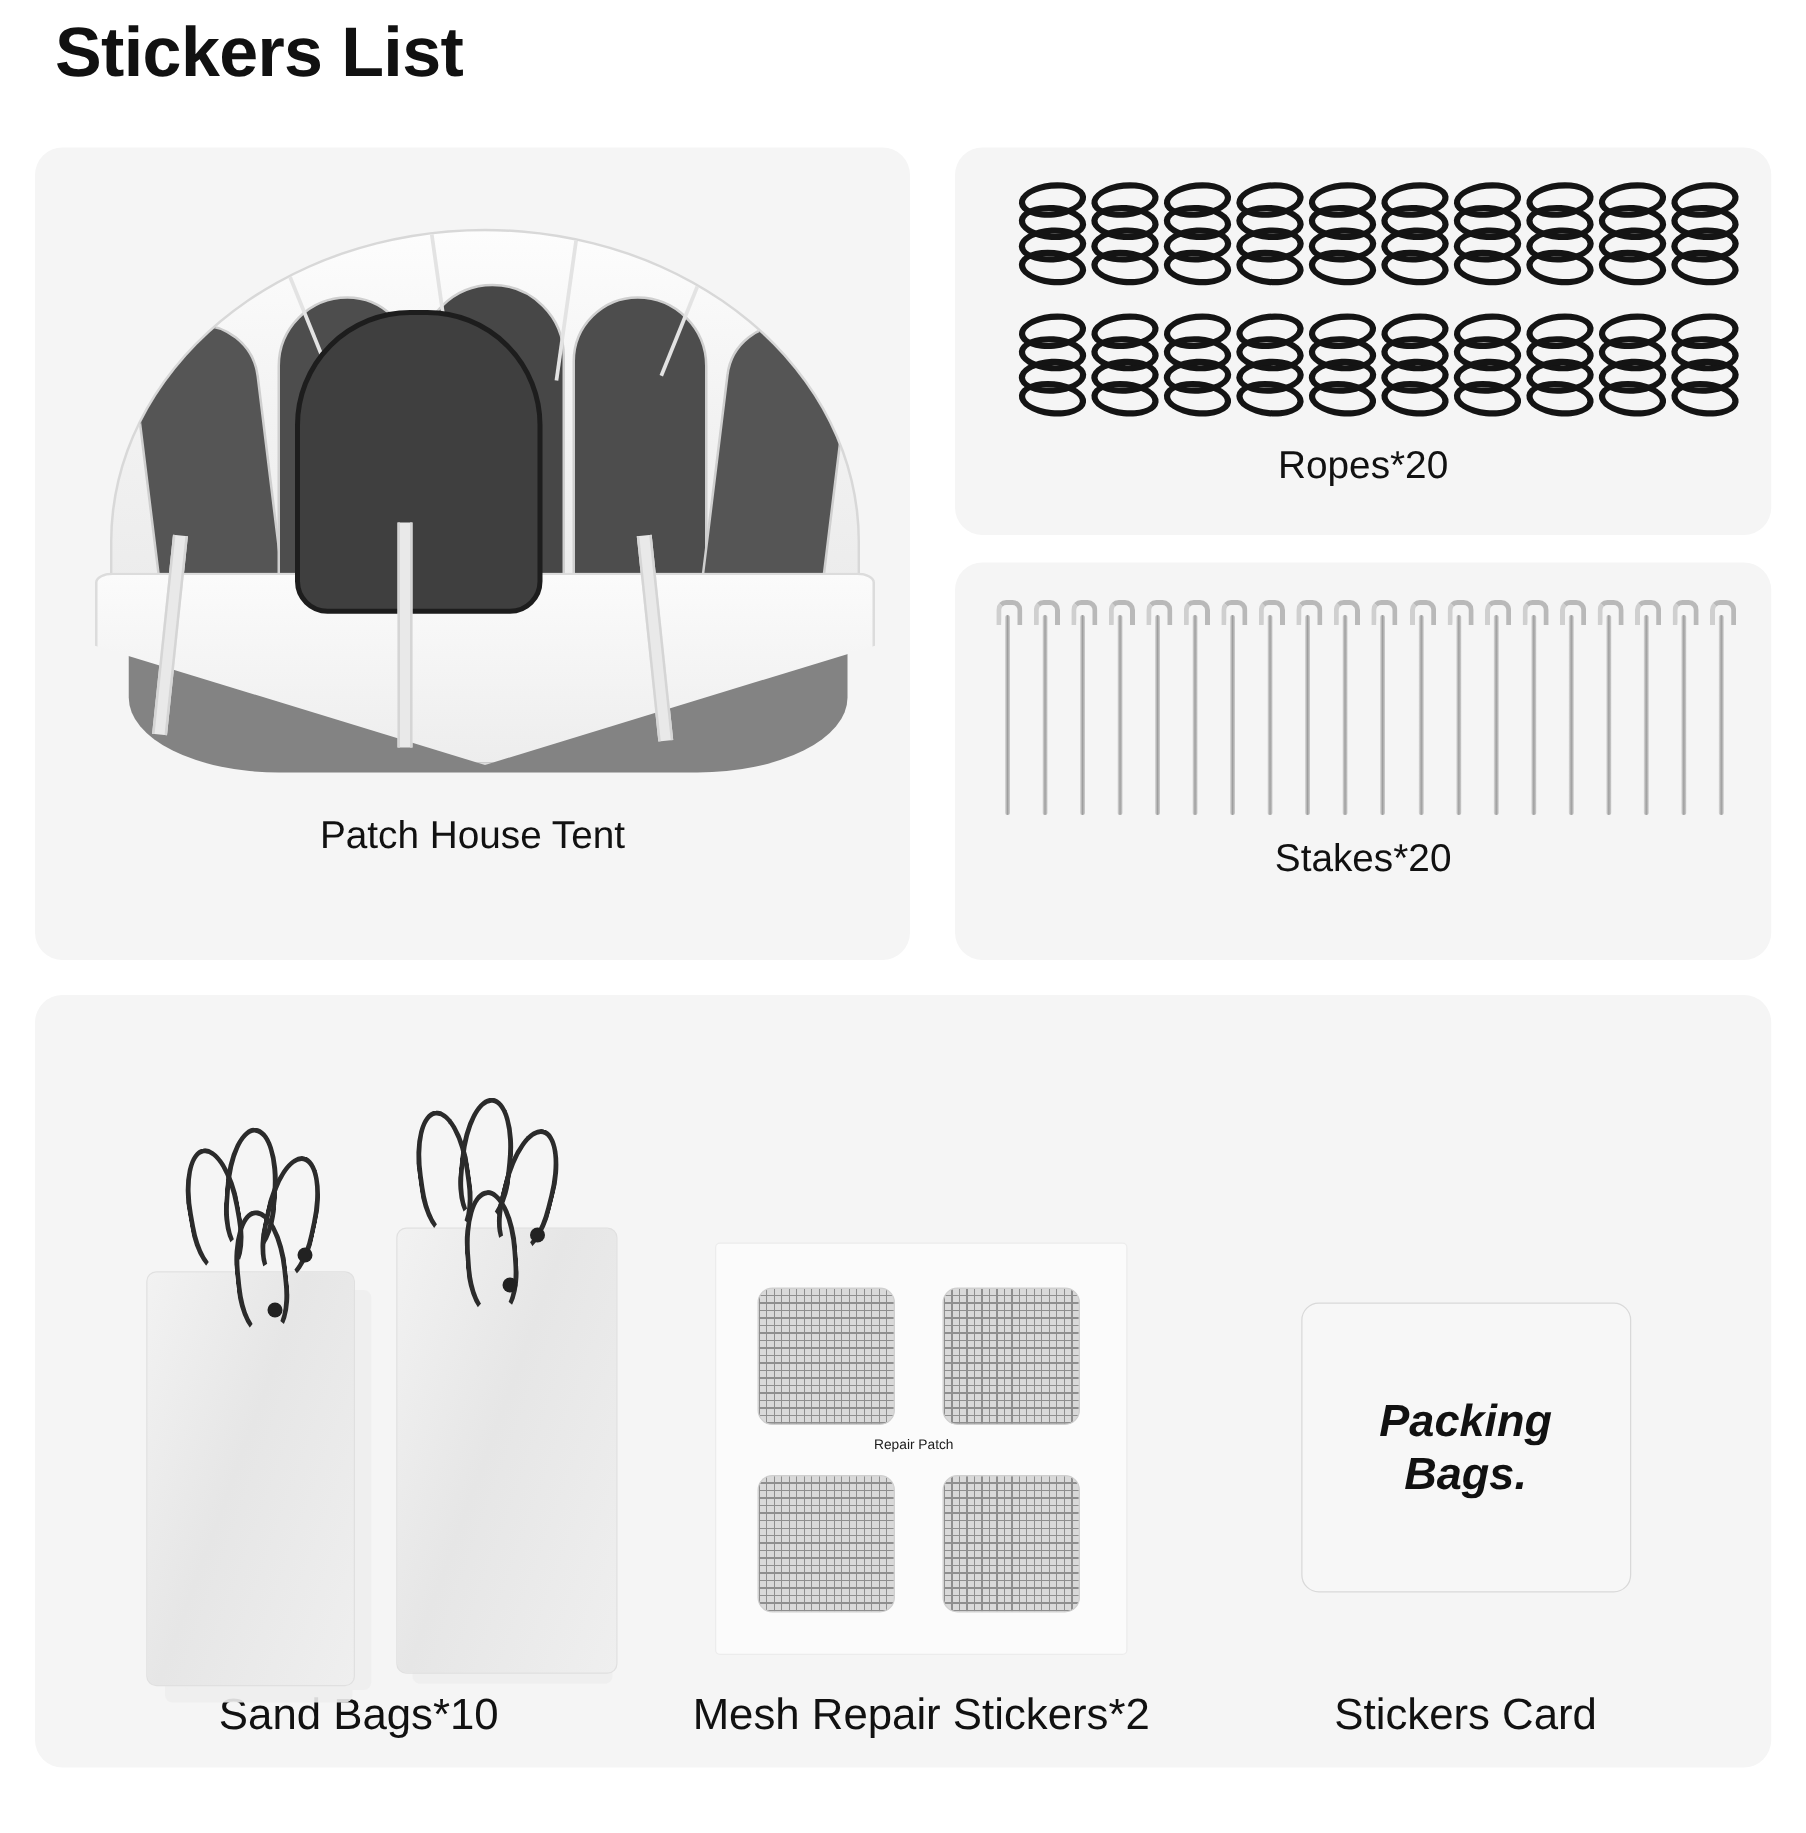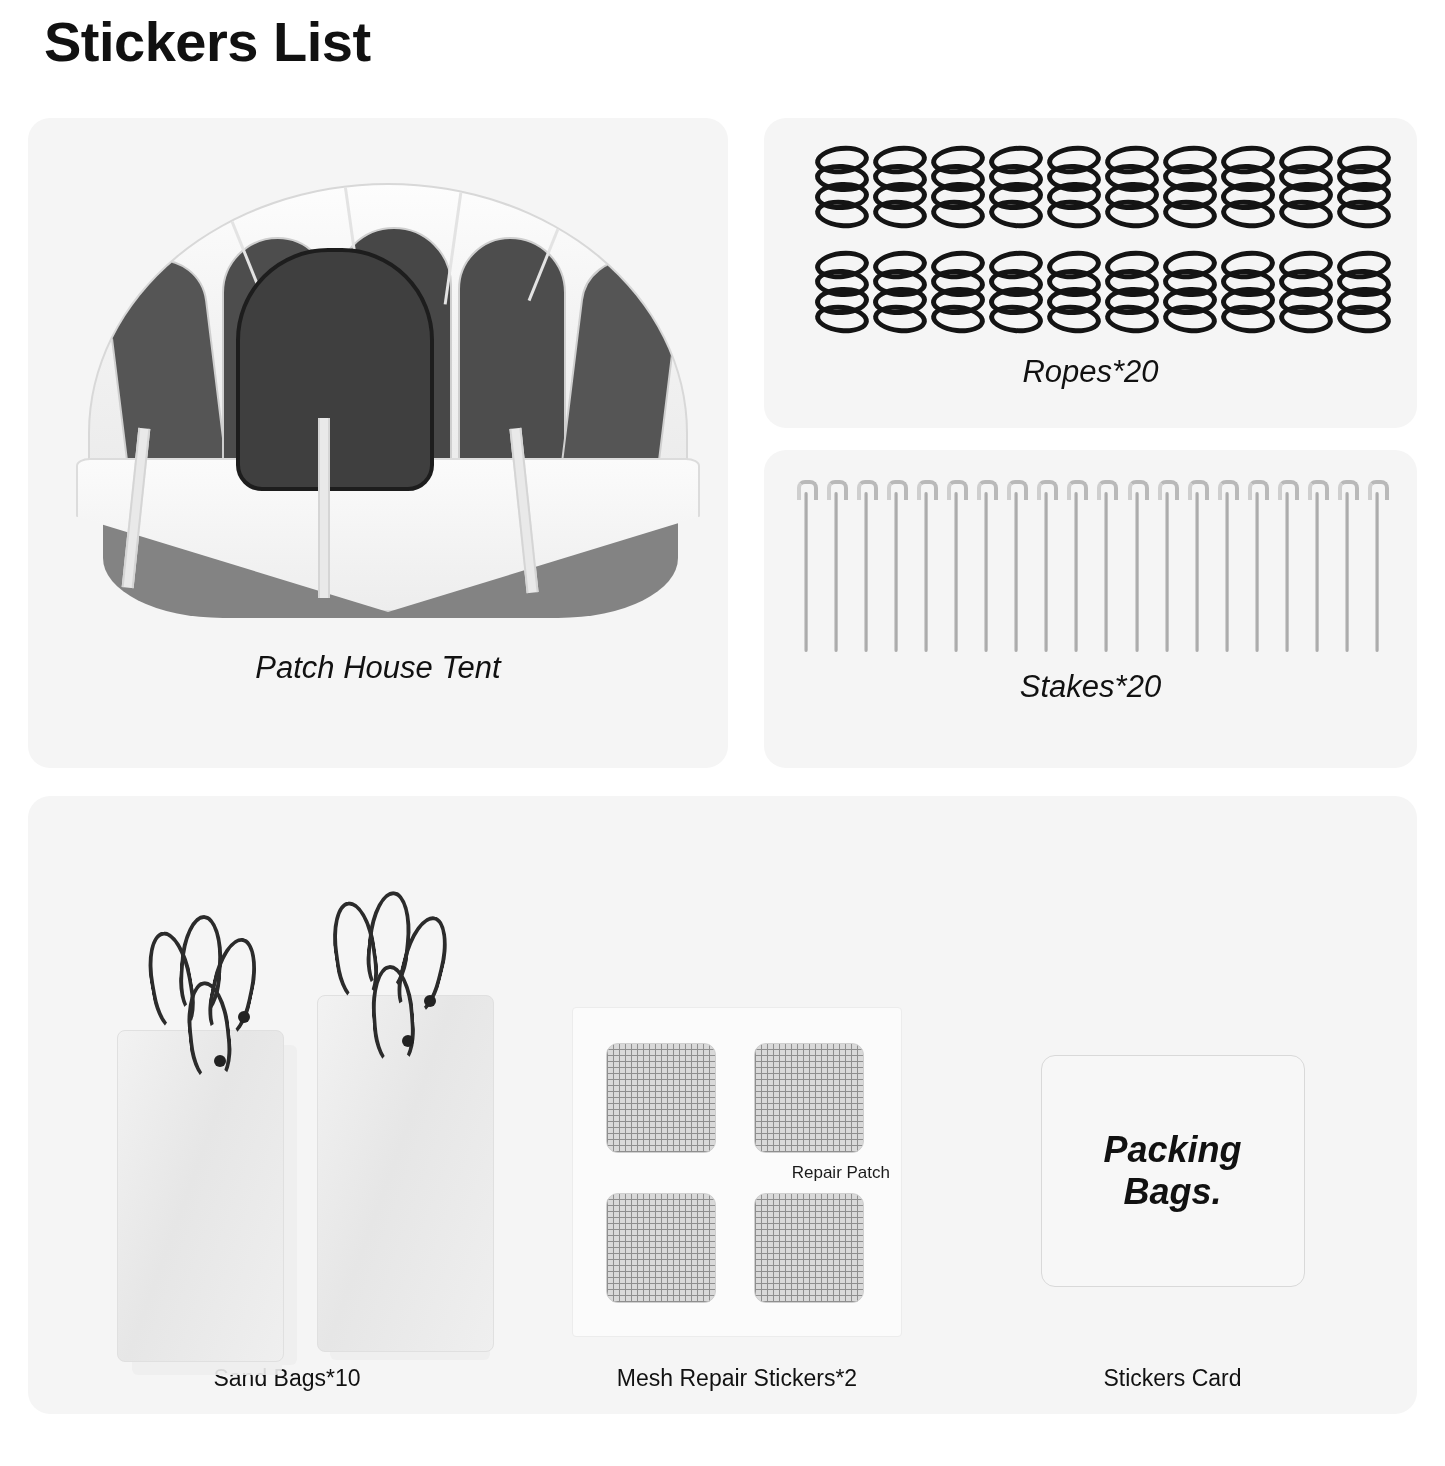--- a/index.html
+++ b/index.html
@@ -50,21 +50,20 @@
     background: #f5f5f5;
     border-radius: 22px;
     position: relative;
     box-sizing: border-box;
   }
   .caption {
     text-align: center;
     font-size: 31px;
     color: #111;
     line-height: 1.15;
-    font-style: italic;
   }
 
   
   .card-tent {
     height: 650px;
     padding-top: 10px;
   }
   .tent-art {
     position: relative;
     width: 660px;
@@ -230,21 +229,21 @@
     position: relative;
     display: flex;
     flex-direction: column;
     justify-content: flex-end;
     align-items: center;
   }
   .b-col.sand { width: 470px; }
   .b-col.mesh { width: 430px; }
   .b-col.warranty { flex: 1; }
   .b-caption {
-    font-size: 23px;
+    font-size: 35px;
     text-align: center;
     padding-bottom: 22px;
   }
 
   
   .sand-art {
     position: relative;
     width: 430px;
     height: 480px;
   }
@@ -298,22 +297,22 @@
     border: 1px solid #cfcfcf;
   }
   .patch.tl { left: 34px; top: 36px; }
   .patch.tr { left: 182px; top: 36px; }
   .patch.bl { left: 34px; top: 186px; }
   .patch.br { left: 182px; top: 186px; }
   .patch-label {
     position: absolute;
     left: 0; right: 12px;
     top: 156px;
-    text-align: right;
-    font-size: 17px;
+    text-align: center;
+    font-size: 11px;
     color: #1a1a1a;
   }
 
   
   .warranty-art {
     position: relative;
     width: 262px;
     height: 230px;
     margin-bottom: 78px;
     background: #f7f7f7;

